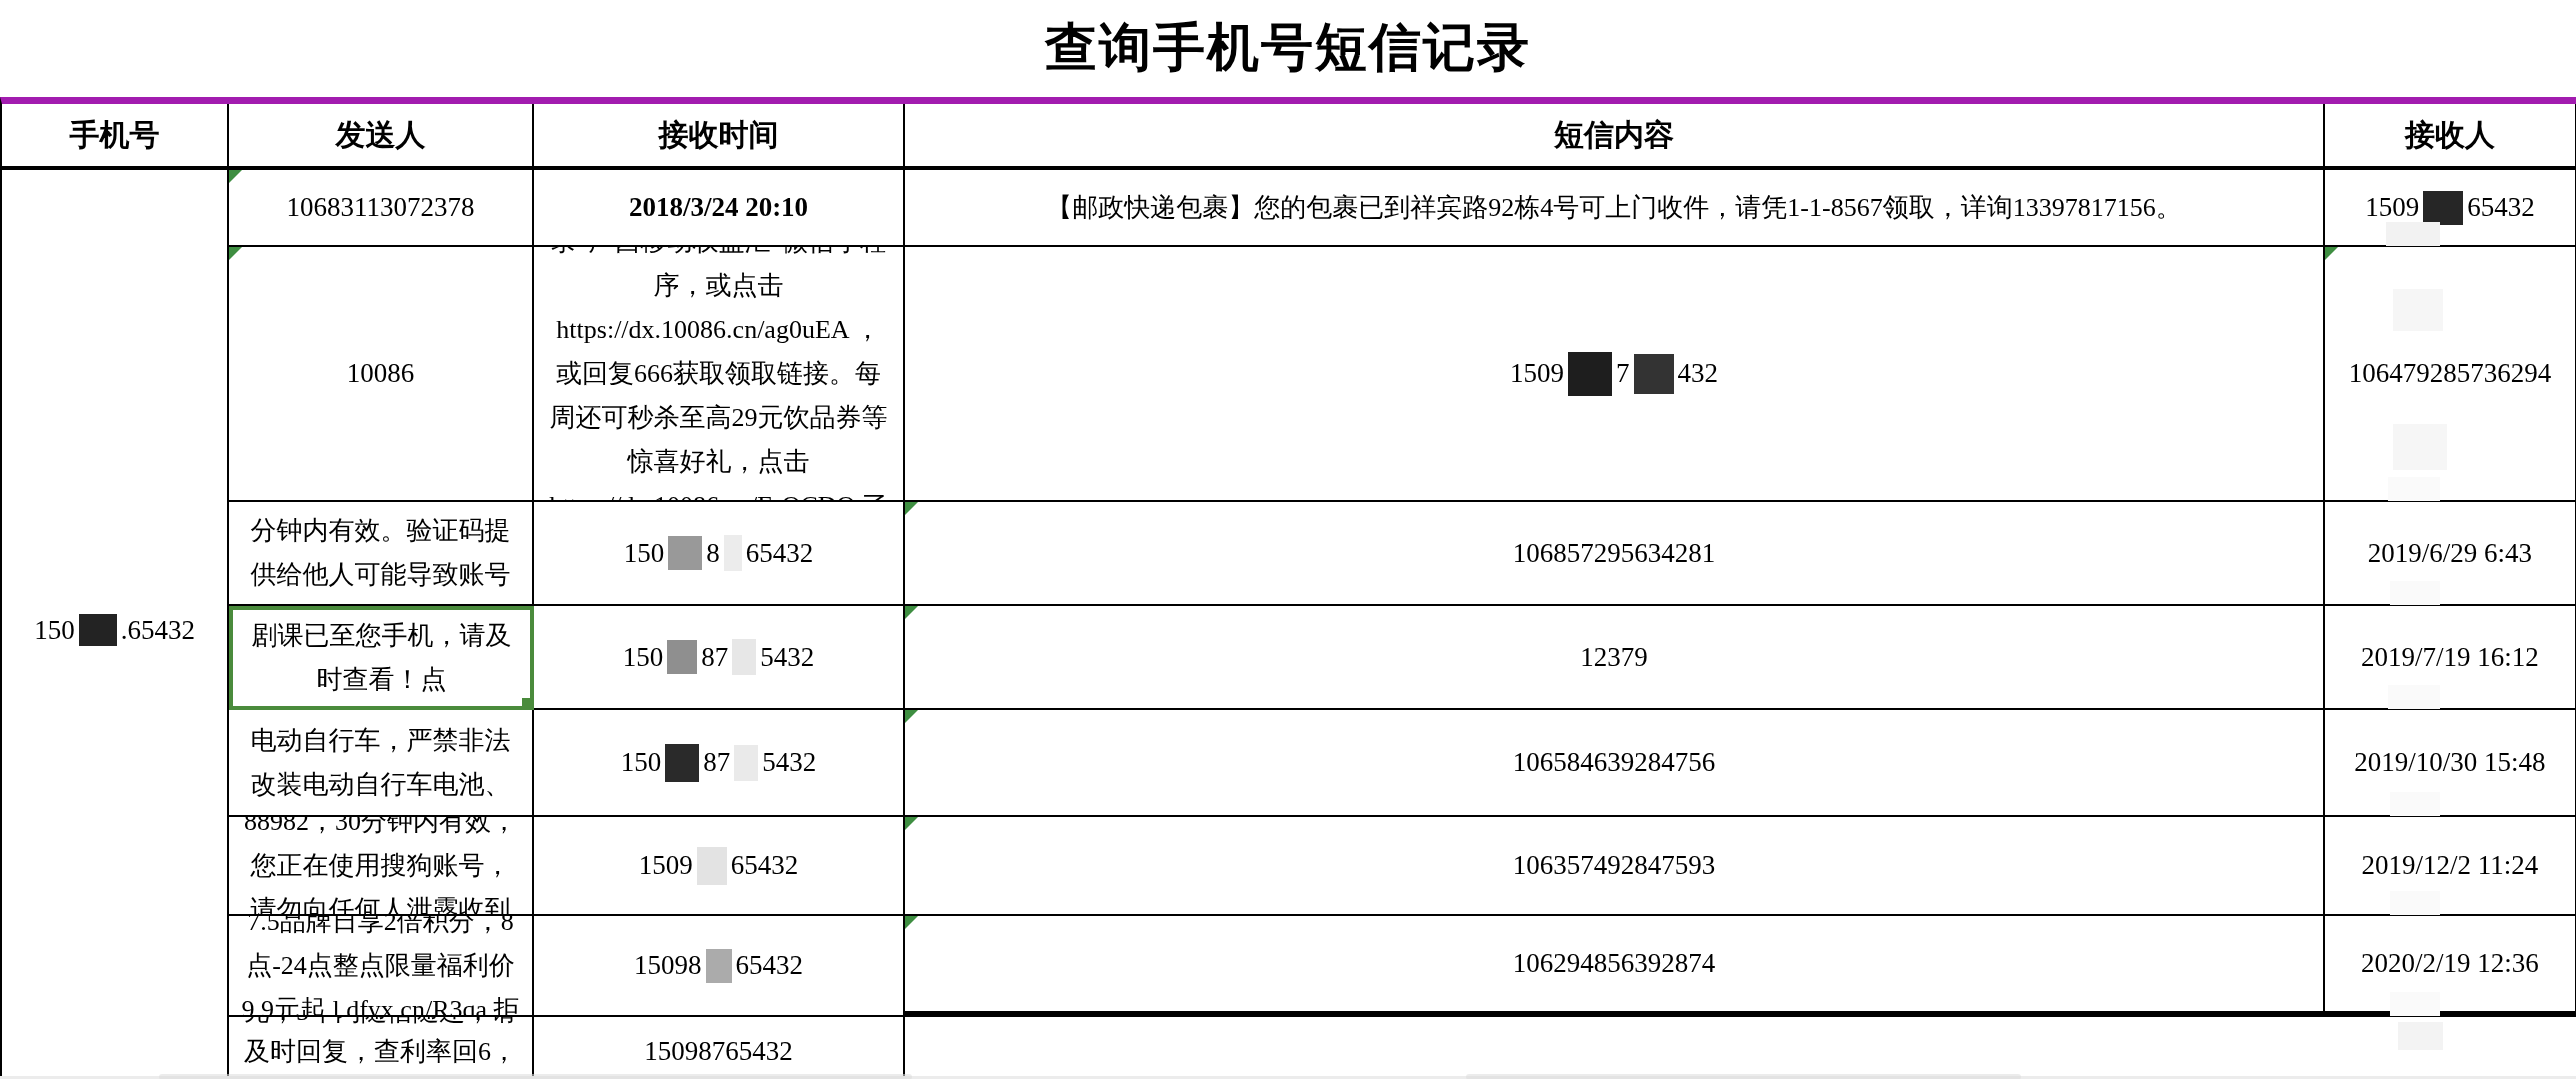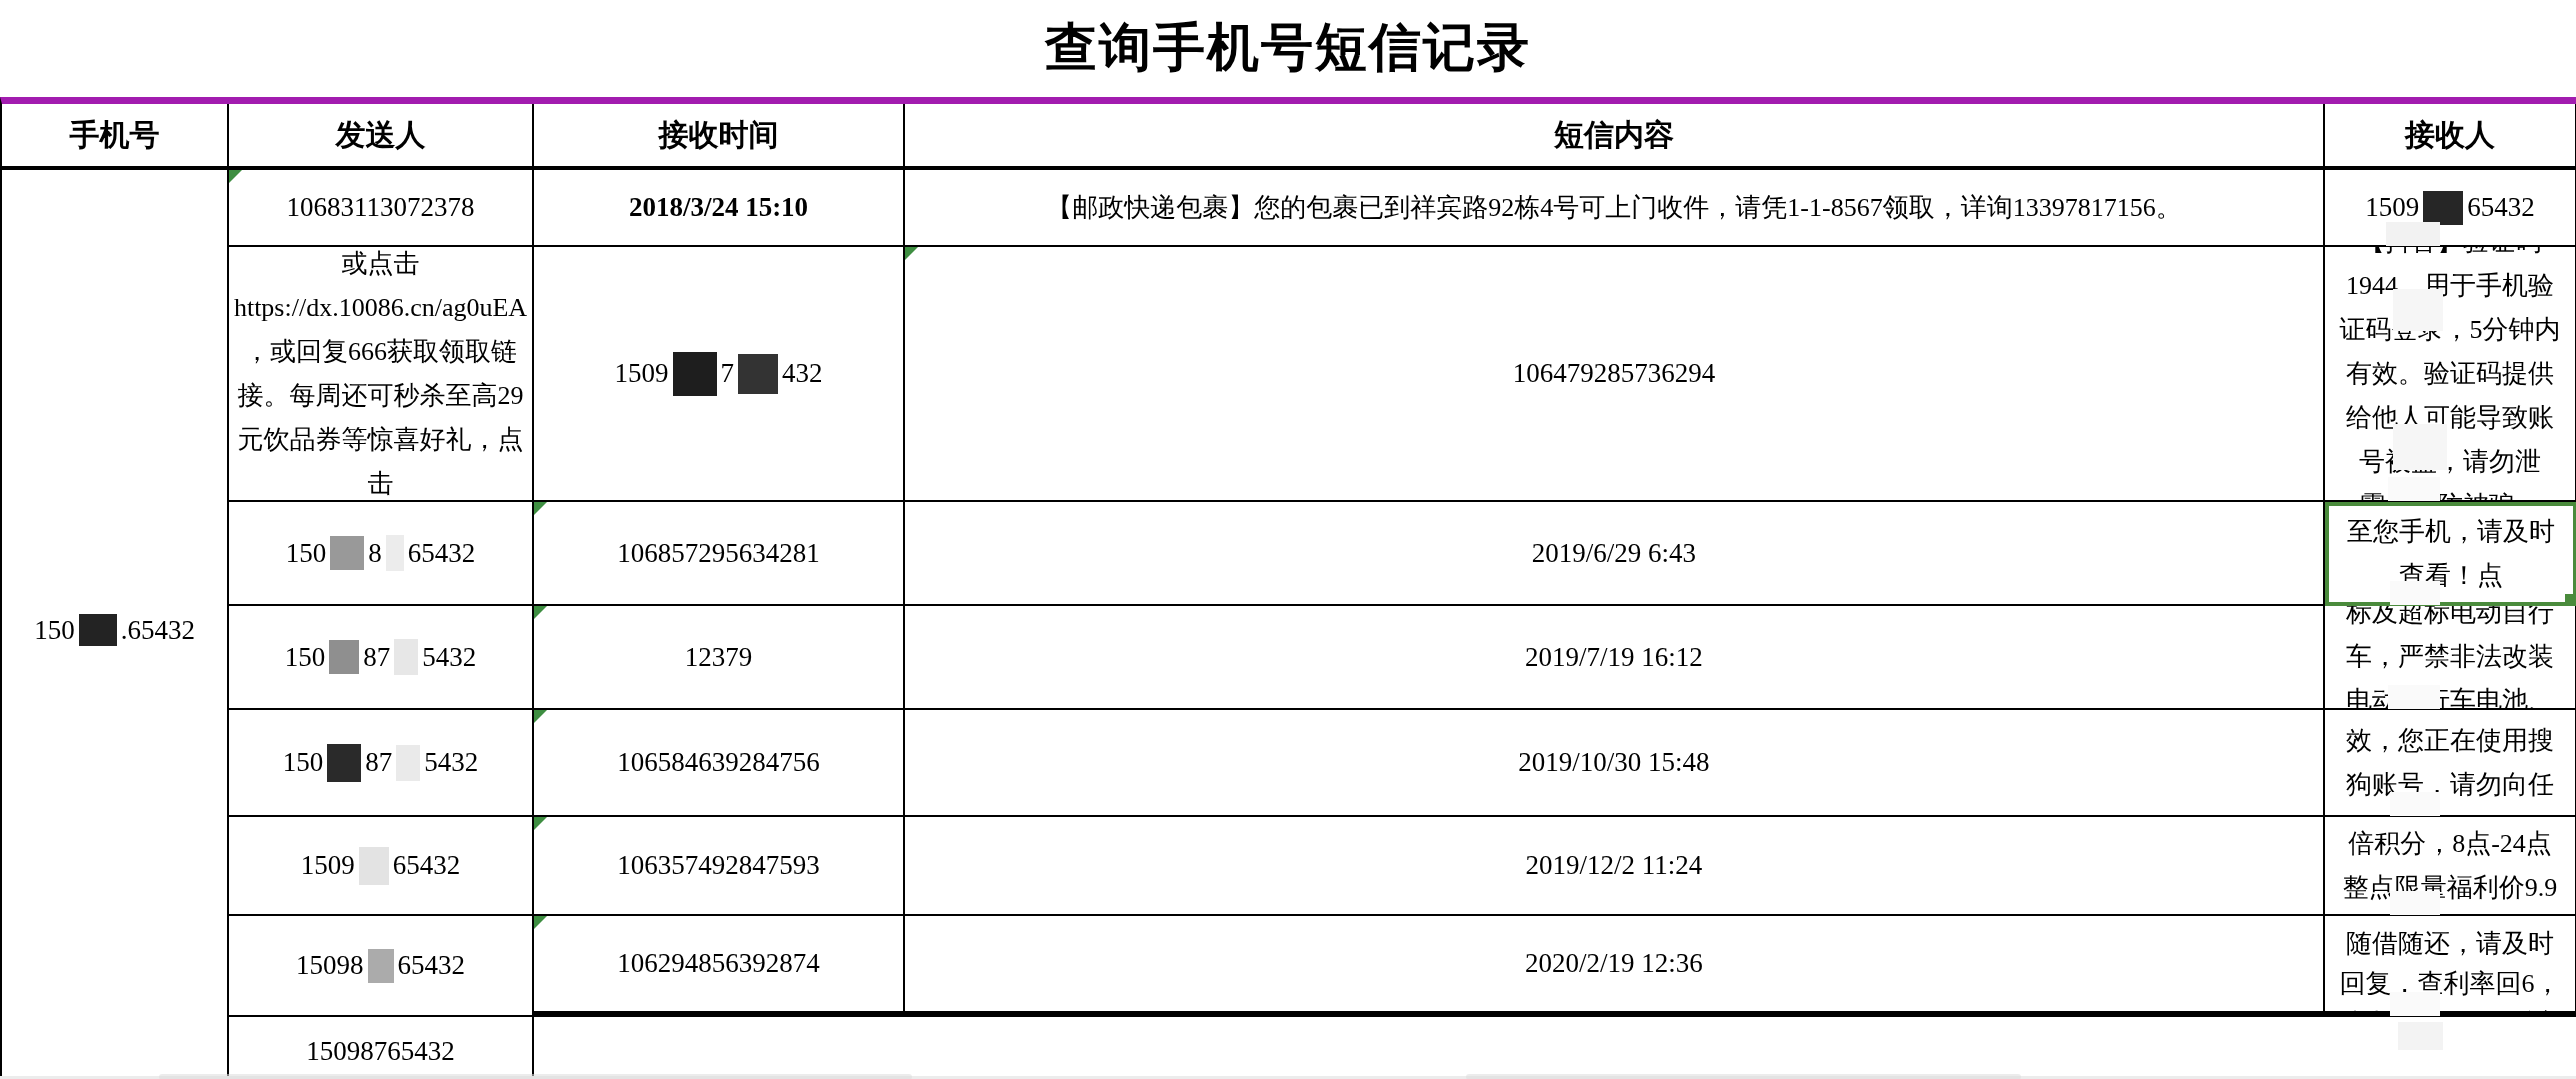--- a/index.html
+++ b/index.html
@@ -60,31 +60,35 @@
       <i class="blk" style="width: 38px; height: 32px; background: rgb(35, 35, 35);"></i>
       <span>.</span>
       <span>65432</span>
     </div>
 
   <div class="cell">
       <i class="tri"></i>
       <span>10683113072378</span>
     </div>
   <div class="cell bold">
-      <span>2018/3/24 15:10</span>
+      <span>2018/3/24 20:10</span>
     </div>
   <div class="cell content">
       <span>【邮政快递包裹】您的包裹已到祥宾路92栋4号可上门收件，请凭1-1-8567领取，详询13397817156。</span>
     </div>
   <div class="cell">
       <span>1509</span>
       <i class="blk" style="width: 40px; height: 34px; background: rgb(38, 38, 38);"></i>
       <span>65432</span>
     </div>
 
+  <div class="cell">
+      <i class="tri"></i>
+      <span>10086</span>
+    </div>
   <div class="cell content">
       <span>【权益领取提醒】您本月有2GB流量日包以及权益超市铂金会员权益待领取（可领取爱奇艺/腾讯/优酷视频会员/20元书亦烧仙草优惠券等）。请登录“广西移动权益汇”微信小程序，或点击 https://dx.10086.cn/ag0uEA ，或回复666获取领取链接。每周还可秒杀至高29元饮品券等惊喜好礼，点击 https://dx.10086.cn/ErOCDQ 了解参与。权益当月过期未领次月不补。如已领取或已退订，请忽略。心级服务，让爱连接，满意10分！【中国移动 和你一起】</span>
     </div>
   <div class="cell">
       <span>1509</span>
       <i class="blk" style="width: 44px; height: 44px; background: rgb(30, 30, 30);"></i>
       <span>7</span>
       <i class="blk" style="width: 40px; height: 40px; background: rgb(51, 51, 51);"></i>
       <span>432</span>
     </div>

